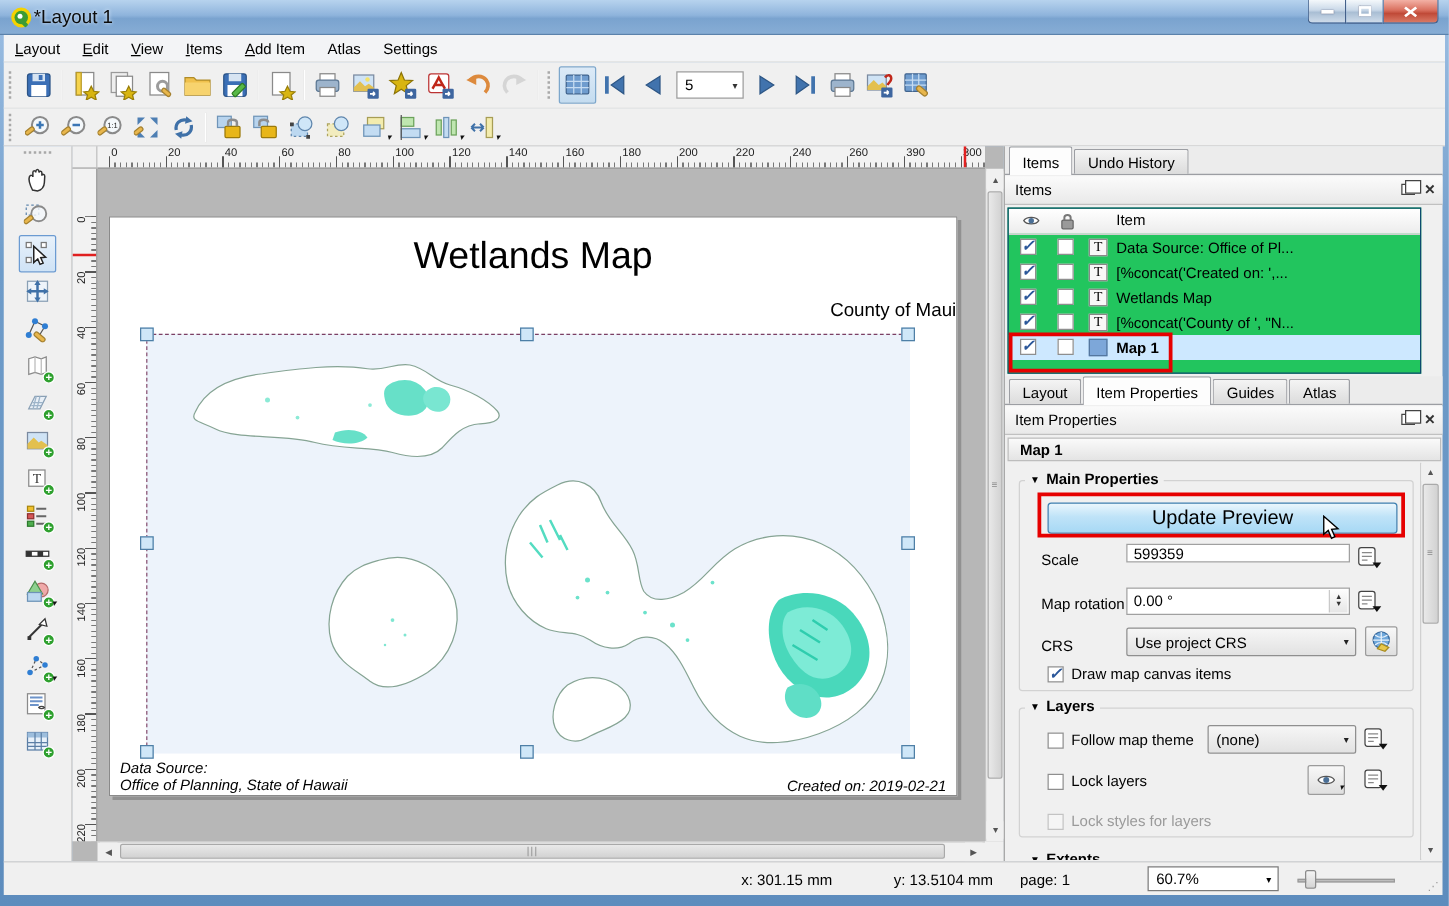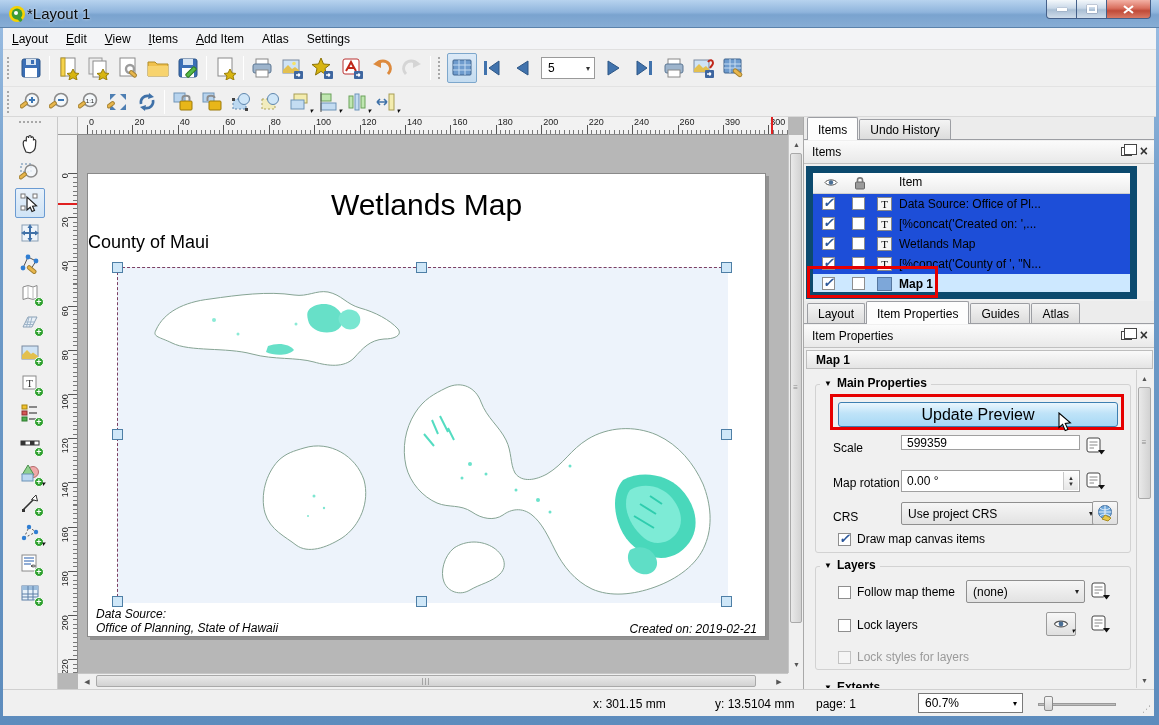--- a/index.html
+++ b/index.html
@@ -66,21 +66,21 @@
        background:repeating-linear-gradient(to bottom,#555 0,#555 1px,transparent 1px,transparent 44.2px)}
   .vlabs{position:absolute;top:38px;left:0;display:flex;flex-direction:column}
   .vlabs span{height:44.2px;flex:none;font-size:9px;color:#222;writing-mode:vertical-rl;transform:rotate(180deg);
               text-align:end;line-height:14px}
   .vmark{position:absolute;top:68px;left:0;right:0;height:2px;background:#e02020}
   .viewport{position:absolute;left:20px;top:18px;width:710px;height:538px;overflow:hidden}
   
   .sheet{position:absolute;left:9px;top:38px;width:679px;height:464px;background:#fff;border:1px solid #8a8a8a;
          box-shadow:3px 3px 0 #919191}
   .sheet-title{position:absolute;left:0;top:14px;width:100%;text-align:center;font-size:30px;color:#000}
-  .sheet-sub{position:absolute;left:0;top:58px;width:100%;text-align:left;font-size:18px;color:#000}
+  .sheet-sub{position:absolute;left:0;top:66px;width:100%;text-align:right;font-size:15px;color:#000}
   .mapitem{position:absolute;left:29px;top:93px;width:610px;height:335px;border:1px dashed #7c3f63;background:#edf3fb}
   .hd{position:absolute;width:11px;height:11px;background:#cfe7f8;border:1px solid #4e7fa6}
   .hd:nth-of-type(1){left:-6px;top:-6px}.hd:nth-of-type(2){left:calc(50% - 6px);top:-6px}.hd:nth-of-type(3){right:-6px;top:-6px}
   .hd:nth-of-type(4){left:-6px;top:calc(50% - 6px)}.hd:nth-of-type(5){right:-6px;top:calc(50% - 6px)}
   .hd:nth-of-type(6){left:-6px;bottom:-6px}.hd:nth-of-type(7){left:calc(50% - 6px);bottom:-6px}.hd:nth-of-type(8){right:-6px;bottom:-6px}
   .foot-l{position:absolute;left:8px;top:433px;font-style:italic;font-size:12px;line-height:14px}
   .foot-r{position:absolute;right:8px;top:448px;font-style:italic;font-size:12px}
   
   .sb{background:#f0f0f0}
   .vscroll{position:absolute;left:730px;top:18px;width:15px;height:538px;border-left:1px solid #c6c6c6}
@@ -97,21 +97,21 @@
   .tab{height:20px;padding:3px 10px 2px;border:1px solid #9c9ea3;border-bottom:none;border-radius:2px 2px 0 0;
        background:linear-gradient(#f4f4f4,#dcdcdc);margin-right:1px;font-size:12px}
   .tab.active{height:23px;background:#fdfdfd;margin-bottom:-1px;padding-top:5px}
   .dtitle{position:absolute;left:0;width:100%;height:23px;background:linear-gradient(#fbfbfb,#e9e9e9);
           border-bottom:1px solid #c0c0c0;display:flex;align-items:center;padding-left:8px;font-size:12px}
   .dicons{position:absolute;right:6px;top:4px;display:flex;gap:8px;align-items:center}
   .float-ic{width:11px;height:9px;border:1px solid #444;position:relative;background:#fff}
   .float-ic::before{content:"";position:absolute;left:2px;top:-4px;width:11px;height:9px;border:1px solid #444;background:#fff}
   .close-ic{font-size:14px;font-weight:bold;color:#333;line-height:12px}
   
-  .tree{position:absolute;left:2px;top:49px;width:331px;height:133px;background:#1d4ed8;border:7px solid #0c4a6e;overflow:hidden}
+  .tree{position:absolute;left:2px;top:49px;width:331px;height:133px;background:#22c55e;border:1px solid #0c4a6e;overflow:hidden}
   .thead{height:21px;background:linear-gradient(#fff,#ececec);border-bottom:1px solid #cfcfcf;position:relative}
   .thead .col{position:absolute;top:2px}
   .irow{height:20px;position:relative}
   .irow.sel{background:#cde8ff}
   .irow .cb1{position:absolute;left:9px;top:3px}
   .irow .cb2{position:absolute;left:39px;top:3px}
   .itype{position:absolute;left:64px;top:3px;width:15px;height:14px}
   .itype.tlabel{border:1px solid #888;background:#f7f7f7;font-family:"Liberation Serif",serif;font-size:11px;text-align:center;line-height:12px}
   .itype.tlabel::after{content:"T"}
   .itype.mapicon{background:#7da7d9;border:1px solid #55779f}
@@ -814,21 +814,21 @@
         </span>
     </div>
     <span class="ddbtn" style="left:278px;top:101px">
       <svg width="20" height="18" viewBox="0 0 20 18">
           <rect x="1" y="1" width="13" height="14" rx="2" fill="#fff" stroke="#444"></rect>
           <path d="M3.5,5 L11.5,5 M3.5,8 L11.5,8 M3.5,11 L8,11" stroke="#888"></path>
           <polygon points="12,13 19,13 15.5,17.5" fill="#111"></polygon>
         </svg>
     </span>
     <span class="flabel" style="left:27px;top:140px">CRS</span>
-    <div class="dropd" style="left:95px;top:132px;width:198px;height:23px">
+    <div class="dropd" style="left:95px;top:132px;width:184px;height:23px">
       <span>Use project CRS</span>
       <span class="da">▾</span>
     </div>
     <span class="sqbtn" style="left:286px;top:131px;width:26px;height:24px">
       <svg width="18" height="18" viewBox="0 0 18 18">
           <circle cx="9" cy="8" r="6.5" fill="#6fa8dc" stroke="#3c6c9e"></circle>
           <path d="M9,1.5 L9,14.5 M2.5,8 L15.5,8 M4,4 C7,6.5 11,6.5 14,4 M4,12 C7,9.5 11,9.5 14,12" stroke="#e9f2fa" fill="none"></path>
           <polygon points="9,11 15,14 12,17 6,15" fill="#e8c84c" stroke="#a98c1e"></polygon>
         </svg>
     </span>

